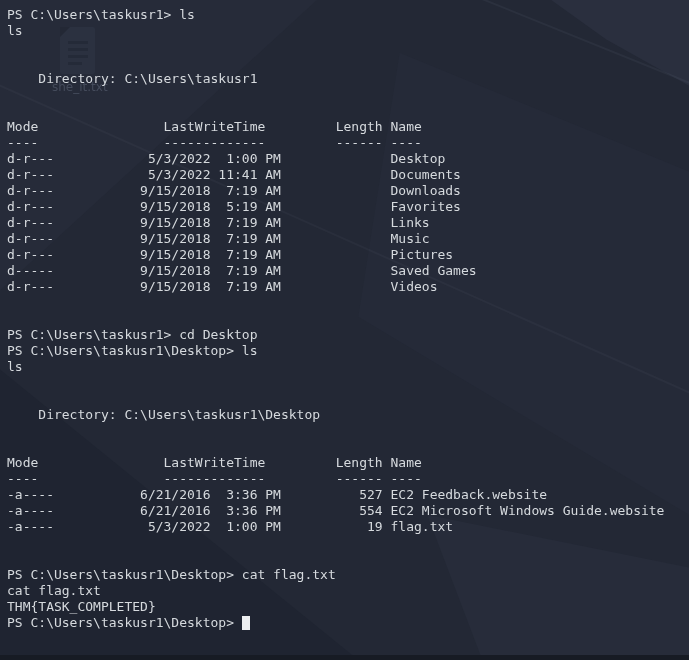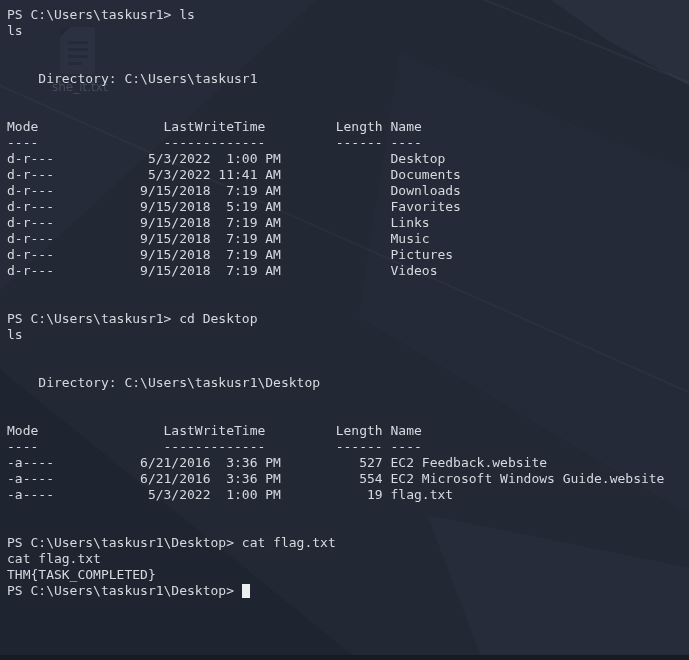--- a/index.html
+++ b/index.html
@@ -101,24 +101,26 @@
         <div class="term-line"></div>
         <div class="term-line">Mode                LastWriteTime         Length Name</div>
         <div class="term-line">----                -------------         ------ ----</div>
         <div class="term-line">d-r---            5/3/2022  1:00 PM              Desktop</div>
         <div class="term-line">d-r---            5/3/2022 11:41 AM              Documents</div>
         <div class="term-line">d-r---           9/15/2018  7:19 AM              Downloads</div>
         <div class="term-line">d-r---           9/15/2018  5:19 AM              Favorites</div>
         <div class="term-line">d-r---           9/15/2018  7:19 AM              Links</div>
         <div class="term-line">d-r---           9/15/2018  7:19 AM              Music</div>
         <div class="term-line">d-r---           9/15/2018  7:19 AM              Pictures</div>
+        <div class="term-line">d-----           9/15/2018  7:19 AM              Saved Games</div>
         <div class="term-line">d-r---           9/15/2018  7:19 AM              Videos</div>
         <div class="term-line"></div>
         <div class="term-line"></div>
         <div class="term-line">PS C:\Users\taskusr1&gt; cd Desktop</div>
+        <div class="term-line">PS C:\Users\taskusr1\Desktop&gt; ls</div>
         <div class="term-line">ls</div>
         <div class="term-line"></div>
         <div class="term-line"></div>
         <div class="term-line">    Directory: C:\Users\taskusr1\Desktop</div>
         <div class="term-line"></div>
         <div class="term-line"></div>
         <div class="term-line">Mode                LastWriteTime         Length Name</div>
         <div class="term-line">----                -------------         ------ ----</div>
         <div class="term-line">-a----           6/21/2016  3:36 PM          527 EC2 Feedback.website</div>
         <div class="term-line">-a----           6/21/2016  3:36 PM          554 EC2 Microsoft Windows Guide.website</div>

